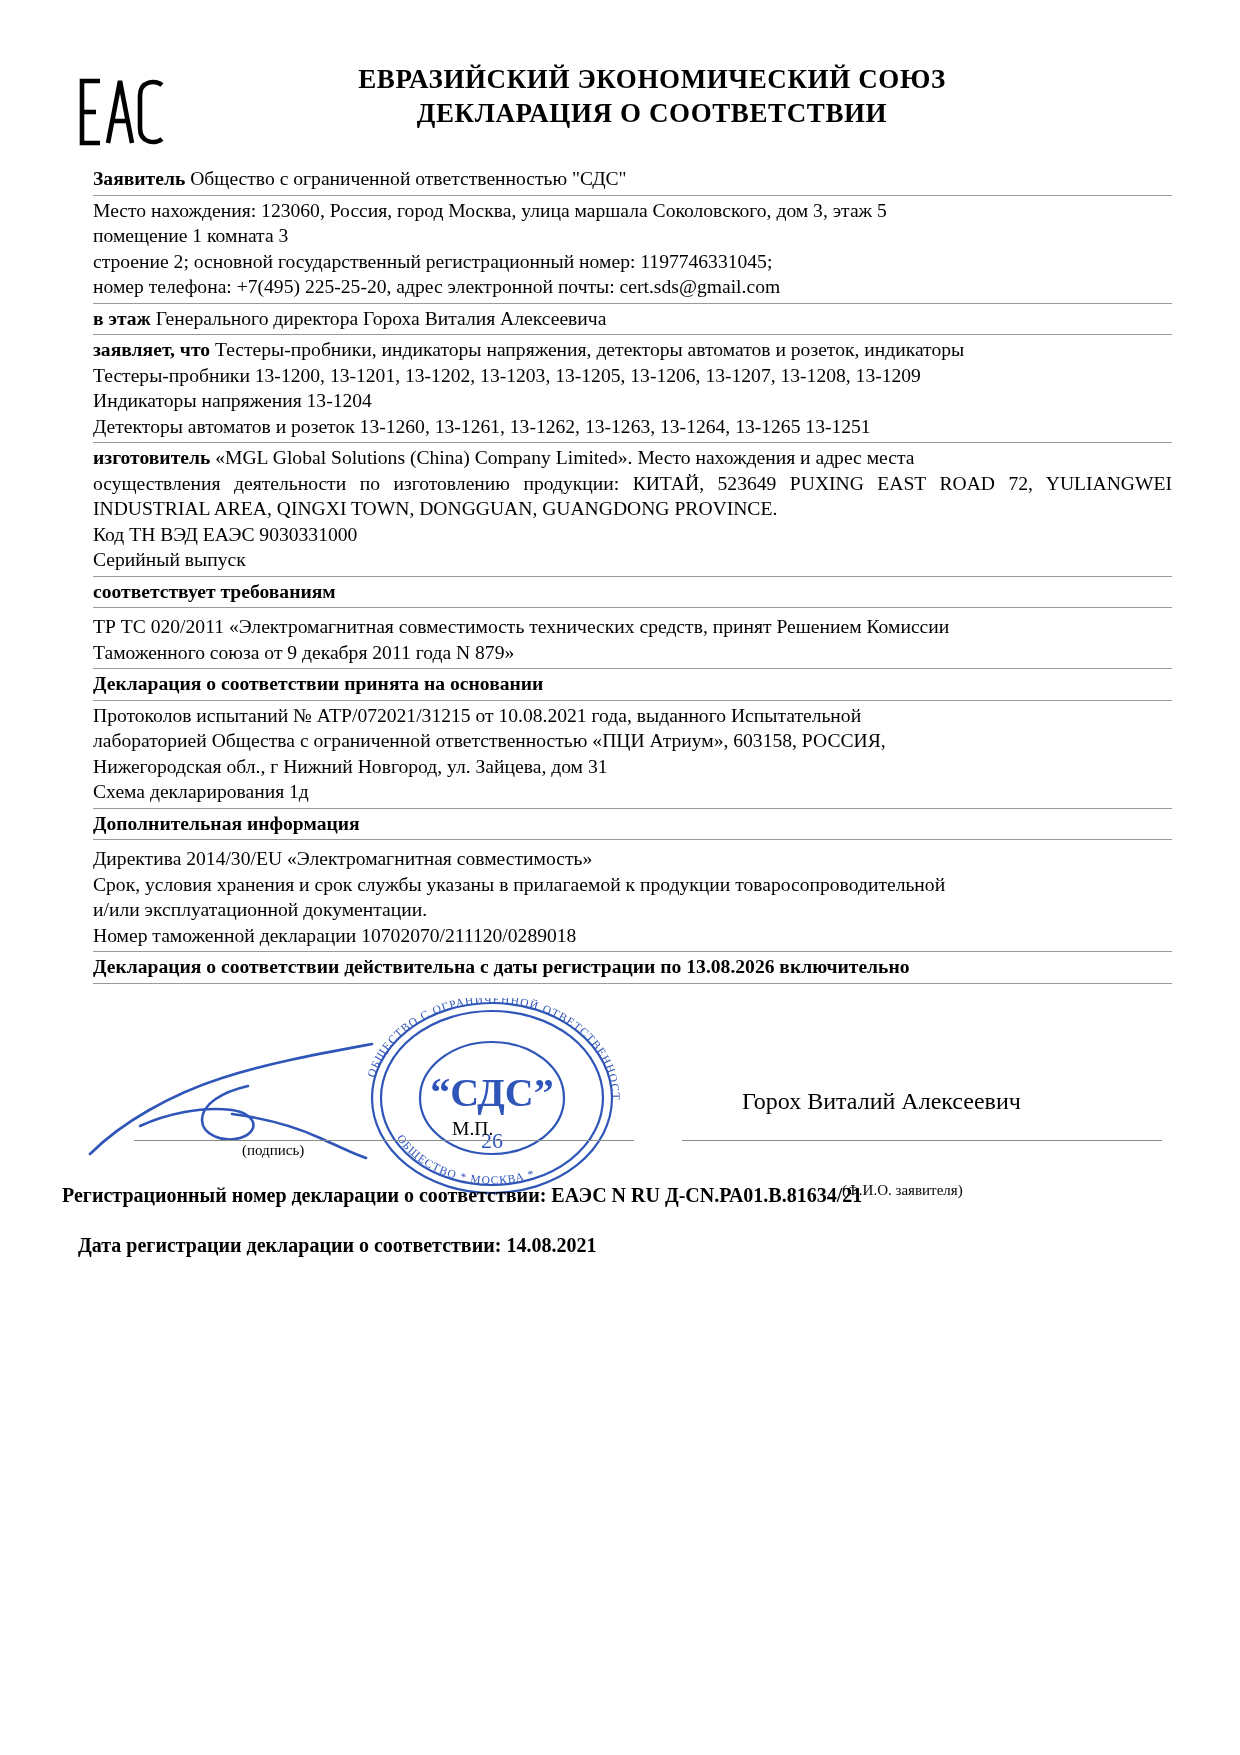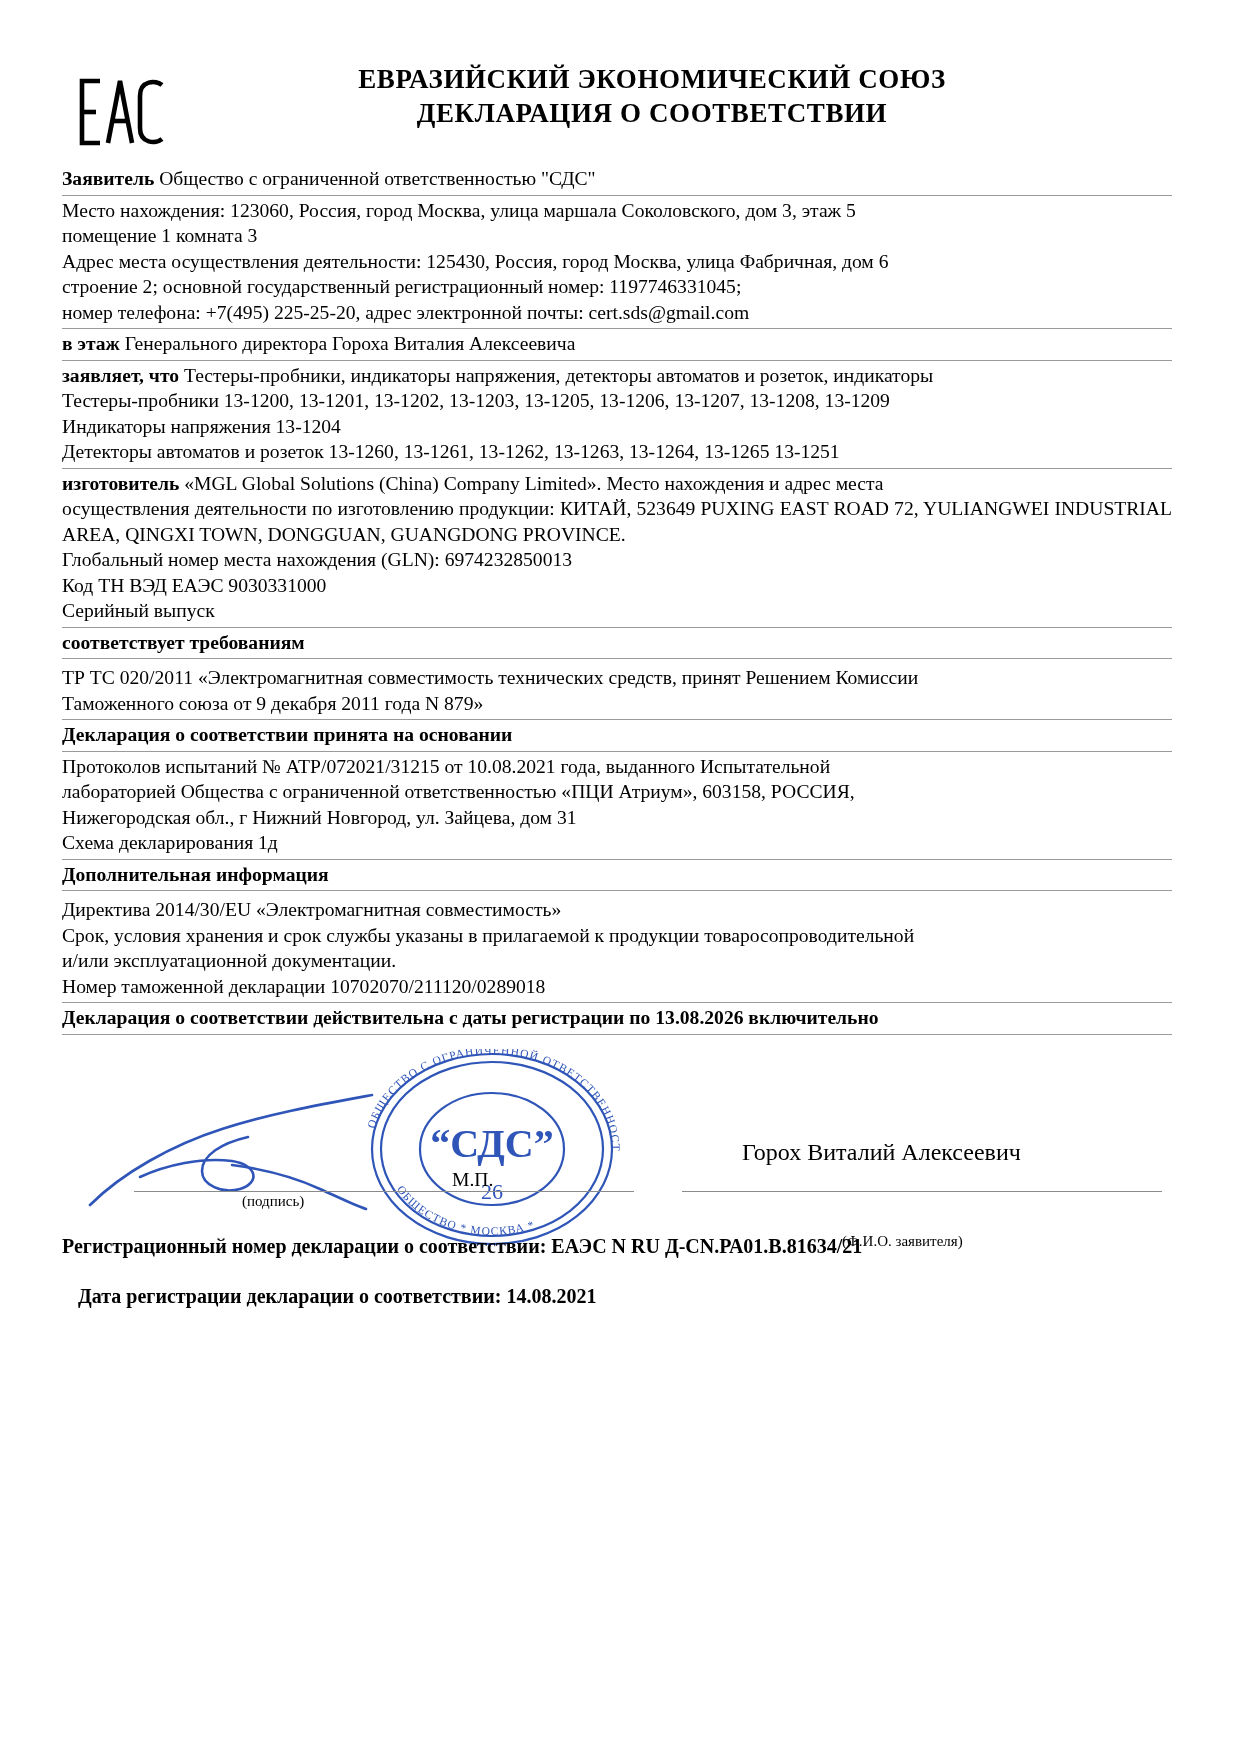--- a/index.html
+++ b/index.html
@@ -53,20 +53,21 @@
   .title-line {
     font-weight: bold;
     font-size: 27px;
     letter-spacing: 0.6px;
     line-height: 34px;
   }
 
   
   .rule {
     border-bottom: 1.3px solid #9a9a9a;
+    margin-left: 31px;
   }
   .blk {
     padding: 2px 0 3px 0;
   }
   .t {
     font-size: 19.6px;
     line-height: 25.5px;
     text-align: left;
   }
   .t.just {
@@ -176,21 +177,20 @@
     <div class="blk rule">
       <div class="t">
         <span class="lbl">Заявитель</span>
         <span>Общество с ограниченной ответственностью "СДС"</span>
       </div>
     </div>
 
     <div class="blk rule">
       <div class="t">Место нахождения: 123060, Россия, город Москва, улица маршала Соколовского, дом 3, этаж 5</div>
       <div class="t">помещение 1 комната 3</div>
-      <div class="t">Адрес места осуществления деятельности: 125430, Россия, город Москва, улица Фабричная, дом 6</div>
       <div class="t">строение 2; основной государственный регистрационный номер: 1197746331045;</div>
       <div class="t">номер телефона: +7(495) 225-25-20, адрес электронной почты: cert.sds@gmail.com</div>
     </div>
 
     <div class="blk rule">
       <div class="t">
         <span class="lbl">в этаж</span>
         <span>Генерального директора Гороха Виталия Алексеевича</span>
       </div>
     </div>
@@ -204,21 +204,20 @@
       <div class="t">Индикаторы напряжения 13-1204</div>
       <div class="t">Детекторы автоматов и розеток 13-1260, 13-1261, 13-1262, 13-1263, 13-1264, 13-1265 13-1251</div>
     </div>
 
     <div class="blk rule">
       <div class="t">
         <span class="lbl">изготовитель</span>
         <span>«MGL Global Solutions (China) Company Limited». Место нахождения и адрес места</span>
       </div>
       <div class="t just">осуществления деятельности по изготовлению продукции: КИТАЙ, 523649 PUXING EAST ROAD 72, YULIANGWEI INDUSTRIAL AREA, QINGXI TOWN, DONGGUAN, GUANGDONG PROVINCE.</div>
-      <div class="t">Глобальный номер места нахождения (GLN): 6974232850013</div>
       <div class="t">Код ТН ВЭД ЕАЭС 9030331000</div>
       <div class="t">Серийный выпуск</div>
     </div>
 
     <div class="blk rule">
       <div class="t lbl">соответствует требованиям</div>
     </div>
 
     <div class="blk rule">
       <div class="spacer-4"></div>

